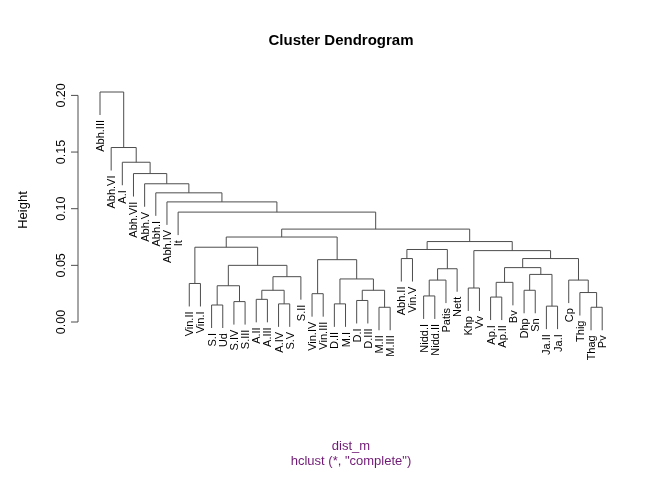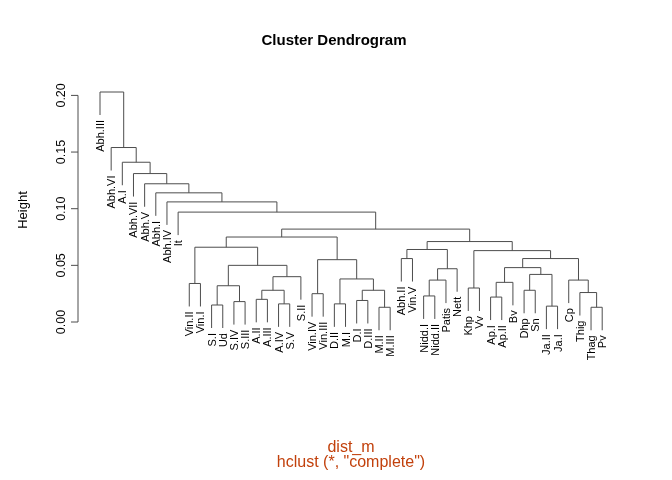--- a/index.html
+++ b/index.html
@@ -5,30 +5,30 @@
   html,body{margin:0;padding:0;background:#ffffff;}
   #figure{
     position:relative;
     width:672px;height:480px;
     background:#ffffff;
     font-family:"Liberation Sans", sans-serif;
     overflow:hidden;
   }
   #plot-title{
     position:absolute;
-    left:334px;top:31px;
+    left:341px;top:31px;
     transform:translateX(-50%);
     font-size:15px;font-weight:bold;color:#000;
     white-space:nowrap;
   }
   #plot-svg{position:absolute;left:0;top:0;}
   .caption{
     position:absolute;left:351px;
     transform:translateX(-50%);
-    font-size:16px;color:#c2410c;white-space:nowrap;
+    font-size:13px;color:#701a75;white-space:nowrap;
   }
   #caption1{top:438px;}
   #caption2{top:453px;}
 </style>
 </head>
 <body>
 
 <div id="figure">
   <div id="plot-title">Cluster Dendrogram</div>
   <svg id="plot-svg" width="672" height="480">

